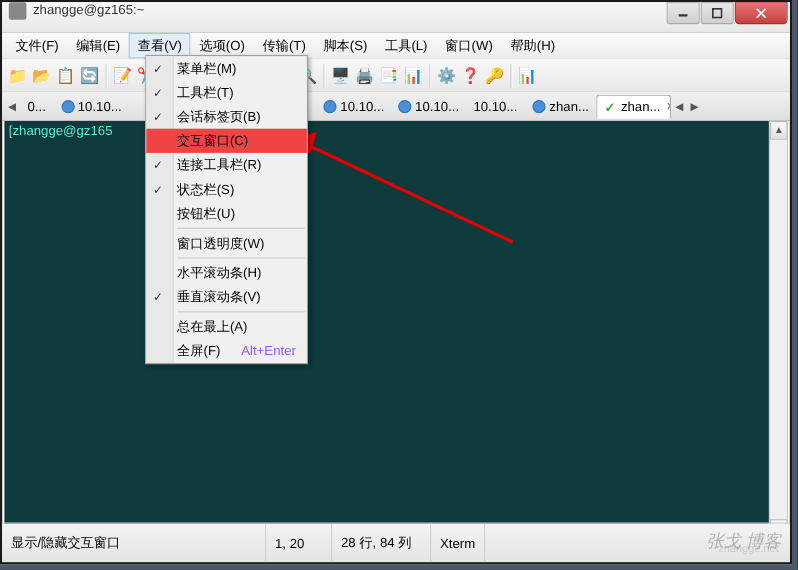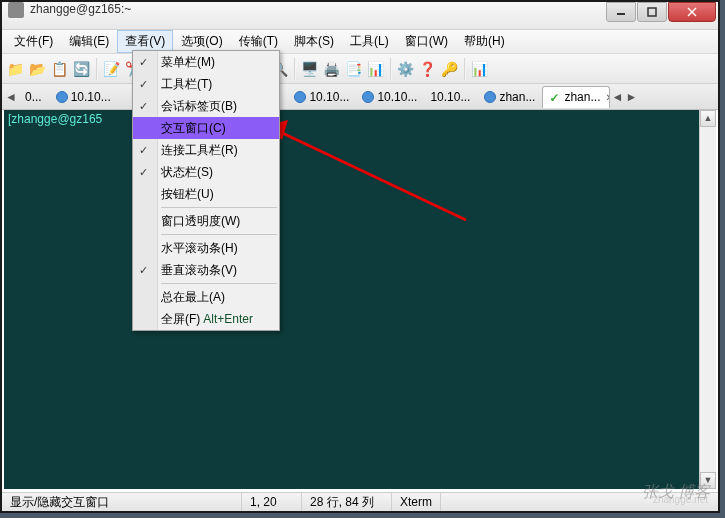--- a/index.html
+++ b/index.html
@@ -25,28 +25,28 @@
 .tab-icon{width:12px;height:12px;border-radius:50%;flex-shrink:0}
 .tab-icon.blue{background:#4a90d9;border:1px solid #2a70b9}
 .tab-icon.green{color:#3a3;font-size:12px;font-weight:bold}
 .tab-close{color:#666;font-size:10px;margin-left:2px}
 .tab-nav{width:14px;text-align:center;color:#555}
 .terminal{position:absolute;top:108px;left:2px;right:2px;bottom:22px;background:#0d3a3a;color:#d0d0d0;padding:2px 4px;font-family:Consolas,monospace;font-size:12px}
 .terminal .prompt{color:#5eead4}
 .scrollbar-v{position:absolute;right:2px;top:108px;bottom:22px;width:17px;background:#f0f0f0;border-left:1px solid #ccc}
 .sb-btn{height:17px;background:linear-gradient(#f8f8f8,#e0e0e0);border:1px solid #bbb;text-align:center;font-size:9px;line-height:15px;color:#555}
 .sb-btn.bottom{position:absolute;bottom:0;width:100%}
-.statusbar{position:absolute;bottom:0;left:0;right:0;height:19px;background:linear-gradient(#f4f4f4,#e4e4e4);display:flex;align-items:center;border-top:1px solid #ccc;font-size:12px}
+.statusbar{position:absolute;bottom:0;left:0;right:0;height:36px;background:linear-gradient(#f4f4f4,#e4e4e4);display:flex;align-items:center;border-top:1px solid #ccc;font-size:12px}
 .status-cell{padding:0 8px;border-right:1px solid #d0d0d0;height:100%;display:flex;align-items:center}
 .dropdown{position:absolute;top:48px;left:130px;width:148px;background:#f0f0f0;border:1px solid #a0a0a0;box-shadow:2px 2px 4px rgba(0,0,0,.3);z-index:100}
 .dd-item{height:22px;display:flex;align-items:center;padding:0 20px 0 28px;position:relative}
-.dd-item.hl{background:#8b5cf6}
+.dd-item.hl{background:#ef4444}
 .dd-item .chk{position:absolute;left:6px;color:#333;font-size:11px}
 .dd-item .arrow{position:absolute;right:6px;font-size:9px}
-.dd-item .shortcut{position:absolute;right:26px;color:#14532d}
+.dd-item .shortcut{position:absolute;right:10px;color:#8b5cf6}
 .dd-sep{height:1px;background:#c8c8c8;margin:2px 2px 2px 28px}
 .dd-gutter{position:absolute;left:0;top:0;bottom:0;width:25px;background:#e8e8e8;border-right:1px solid #d8d8d8}
 .dd-items{position:relative}
 .red-arrow{position:absolute;top:118px;left:264px;z-index:50;pointer-events:none}
 .watermark{position:absolute;bottom:8px;right:8px;color:#888;font-size:16px;font-style:italic;opacity:.6;font-family:"KaiTi",serif}
 .watermark-sub{position:absolute;bottom:6px;right:10px;color:#aaa;font-size:10px;opacity:.5}
 </style>
 </head>
 <body>
 

